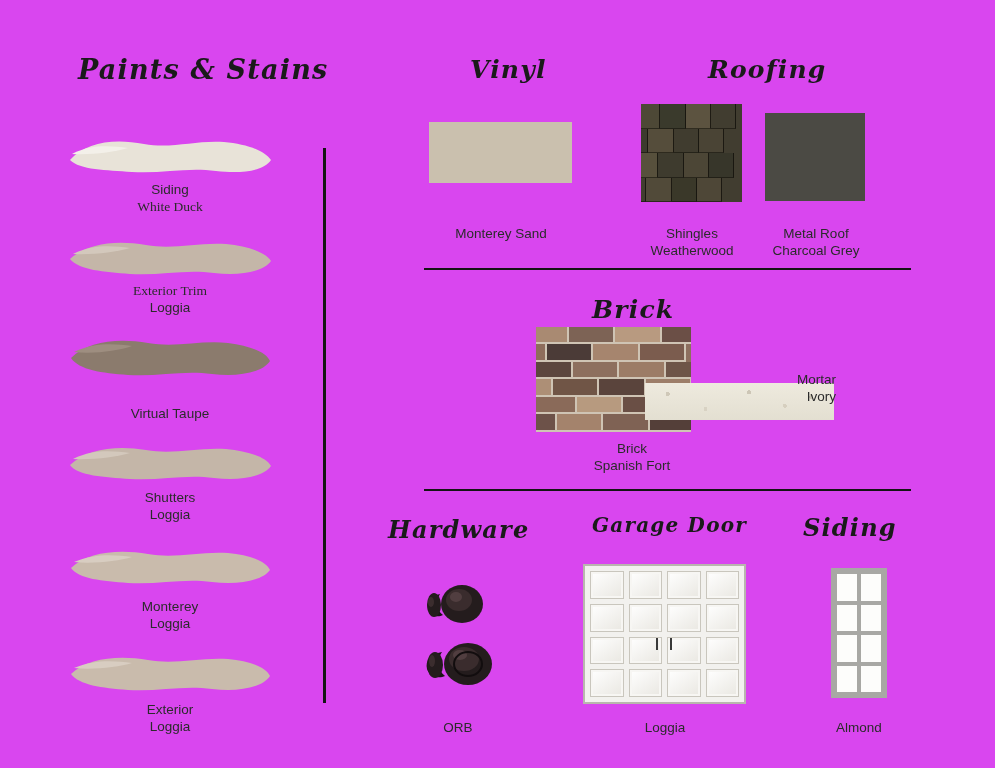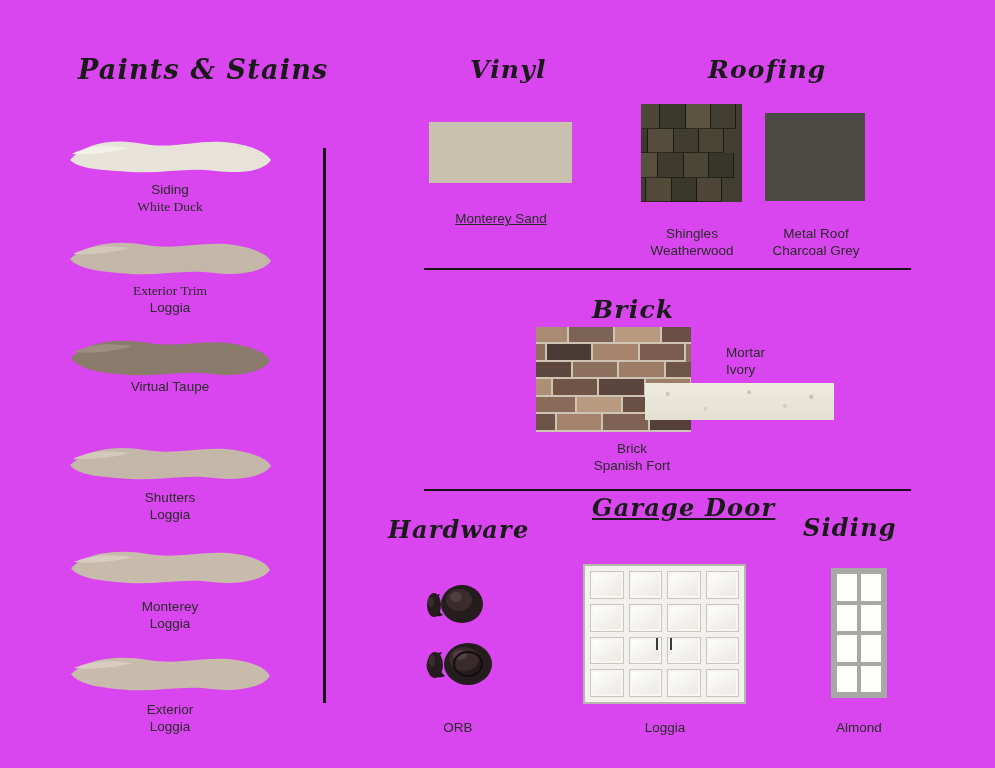--- a/index.html
+++ b/index.html
@@ -161,21 +161,21 @@
 </head>
 <body>
 
 <div class="board">
 
   <div class="script-head" style="left:78px; top:54px; font-size:27px;">Paints &amp; Stains</div>
   <div class="script-head" style="left:470px; top:55px; font-size:25px;">Vinyl</div>
   <div class="script-head" style="left:708px; top:55px; font-size:25px;">Roofing</div>
   <div class="script-head" style="left:592px; top:295px; font-size:25px;">Brick</div>
   <div class="script-head" style="left:388px; top:515px; font-size:24px;">Hardware</div>
-  <div class="script-head" style="left:592px; top:493px; font-size:24px;text-decoration:underline;">Garage Door</div>
+  <div class="script-head" style="left:592px; top:513px; font-size:20px;">Garage Door</div>
   <div class="script-head" style="left:803px; top:513px; font-size:24px;">Siding</div>
 
   <div class="vline" style="left:323px; top:148px; height:555px;"></div>
   <div class="hline" style="left:424px; top:268px; width:487px;"></div>
   <div class="hline" style="left:424px; top:489px; width:487px;"></div>
 
   <div class="swipe-wrap" style="left:66px; top:130px; width:208px; height:50px;">
     <svg class="swipe" viewBox="0 0 208 50" preserveAspectRatio="none">
       <path d="M4,30 C20,12 48,8 78,14 C106,19 130,10 158,12 C180,14 198,20 205,30
                C198,41 176,44 150,41 C120,37 96,44 66,42 C40,40 14,40 4,30 Z" fill="#e8e3d8"></path>
@@ -195,21 +195,21 @@
   <div class="plain-label" style="left:66px; top:282px; width:208px;font-family:Liberation Serif, serif;">Exterior Trim</div>
   <div class="plain-label" style="left:66px; top:299px; width:208px;">Loggia</div>
 
   <div class="swipe-wrap" style="left:66px; top:330px; width:208px; height:52px;">
     <svg class="swipe" viewBox="0 0 208 52" preserveAspectRatio="none">
       <path d="M5,28 C22,11 52,8 82,13 C110,18 134,10 162,13 C184,16 200,22 204,31
                C196,43 172,47 146,44 C116,40 92,47 62,45 C36,43 13,40 5,28 Z" fill="#8b7b6d"></path>
       <path d="M8,22 C30,12 48,14 66,16 C52,21 28,24 8,22 Z" fill="#9e8e80"></path>
     </svg>
   </div>
-  <div class="plain-label" style="left:66px; top:378px; width:208px;">Virtual Taupe</div>
+  <div class="plain-label" style="left:66px; top:405px; width:208px;">Virtual Taupe</div>
 
   <div class="swipe-wrap" style="left:66px; top:436px; width:208px; height:50px;">
     <svg class="swipe" viewBox="0 0 208 50" preserveAspectRatio="none">
       <path d="M4,29 C21,13 50,9 80,14 C108,19 132,11 160,13 C182,15 200,21 205,30
                C197,41 174,45 148,42 C118,38 94,45 64,43 C38,41 12,40 4,29 Z" fill="#c4b6a8"></path>
       <path d="M7,23 C28,13 46,15 64,17 C50,21 27,24 7,23 Z" fill="#d3c8bc"></path>
     </svg>
   </div>
   <div class="plain-label" style="left:66px; top:489px; width:208px;">Shutters</div>
   <div class="plain-label" style="left:66px; top:506px; width:208px;">Loggia</div>
@@ -228,21 +228,21 @@
     <svg class="swipe" viewBox="0 0 208 52" preserveAspectRatio="none">
       <path d="M5,29 C22,13 52,10 82,15 C110,20 134,12 162,14 C184,16 200,22 204,31
                C196,43 172,47 146,44 C116,40 92,47 62,45 C36,43 13,40 5,29 Z" fill="#c9bbac"></path>
       <path d="M8,23 C30,14 48,16 66,18 C52,22 28,25 8,23 Z" fill="#d8cdc1"></path>
     </svg>
   </div>
   <div class="plain-label" style="left:66px; top:701px; width:208px;">Exterior</div>
   <div class="plain-label" style="left:66px; top:718px; width:208px;">Loggia</div>
 
   <div class="chip" style="left:429px; top:122px; width:143px; height:61px; background:#cac0ae;"></div>
-  <div class="plain-label" style="left:420px; top:210px; width:162px;text-decoration:underline;">Monterey Sand</div>
+  <div class="plain-label" style="left:420px; top:225px; width:162px;">Monterey Sand</div>
 
   <div class="shingle" style="left:641px; top:104px; width:101px; height:98px;">
     <div class="shingle-row" style="top:0%;    left:-6px;">
       <div class="shingle-tab" style="background:#4d4836;"></div>
       <div class="shingle-tab" style="background:#3a3a2c;"></div>
       <div class="shingle-tab" style="background:#5c5340;"></div>
       <div class="shingle-tab" style="background:#413d30;"></div>
     </div>
     <div class="shingle-row" style="top:25%;   left:-18px;">
       <div class="shingle-tab" style="background:#3c3a2d;"></div>
@@ -305,21 +305,21 @@
       <div class="brick-unit" style="background:#6d5249;"></div>
       <div class="brick-unit" style="background:#a4836c;"></div>
       <div class="brick-unit" style="background:#7f6254;"></div>
       <div class="brick-unit" style="background:#543f39;"></div>
     </div>
   </div>
   <div class="plain-label" style="left:552px; top:440px; width:160px;">Brick
 Spanish Fort</div>
 
   <div class="mortar" style="left:645px; top:383px; width:189px; height:37px;"></div>
-  <div class="plain-label" style="left:726px; top:344px; width:110px; text-align:left;">Mortar
+  <div class="plain-label" style="left:726px; top:371px; width:110px; text-align:right;">Mortar
 Ivory</div>
 
   <div class="knob" style="left:418px; top:576px; width:78px; height:56px;">
     <svg viewBox="0 0 78 56" width="78" height="56">
       <ellipse cx="44" cy="28" rx="21" ry="19" fill="#241c1d"></ellipse>
       <ellipse cx="41" cy="24" rx="13" ry="11" fill="#3a2c2d"></ellipse>
       <ellipse cx="38" cy="21" rx="6" ry="5" fill="#584445" opacity="0.8"></ellipse>
       <path d="M22,18 C12,20 8,26 10,33 C12,40 20,42 25,39 C18,34 18,24 22,18 Z" fill="#1b1516"></path>
       <ellipse cx="16" cy="29" rx="7" ry="12" fill="#241c1d"></ellipse>
       <ellipse cx="13" cy="26" rx="3" ry="5" fill="#463536" opacity="0.7"></ellipse>

